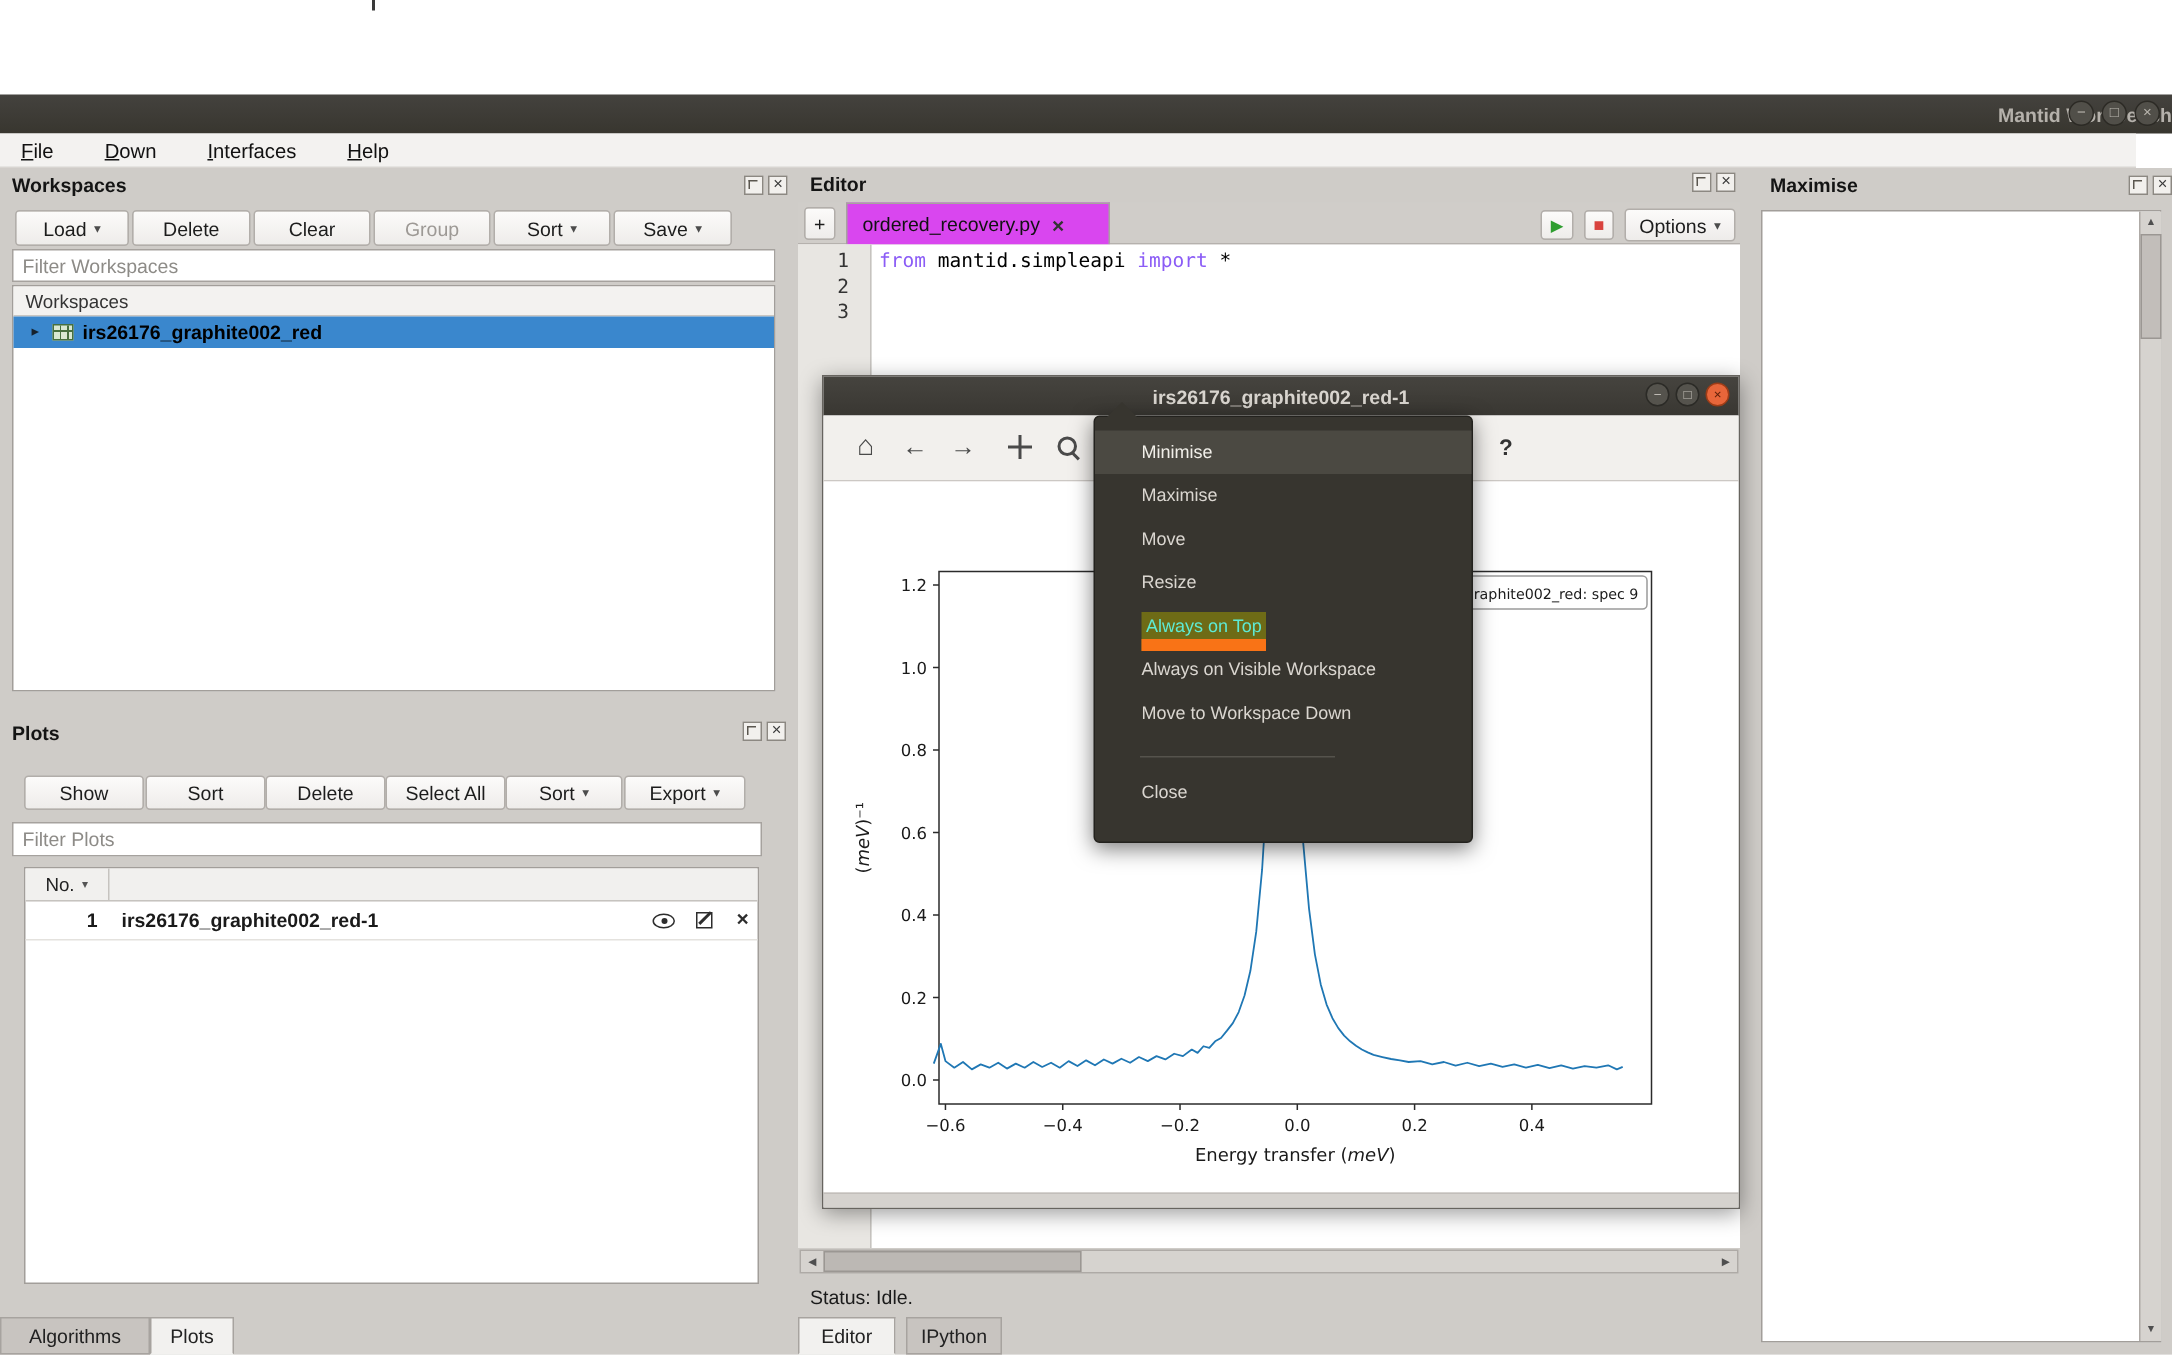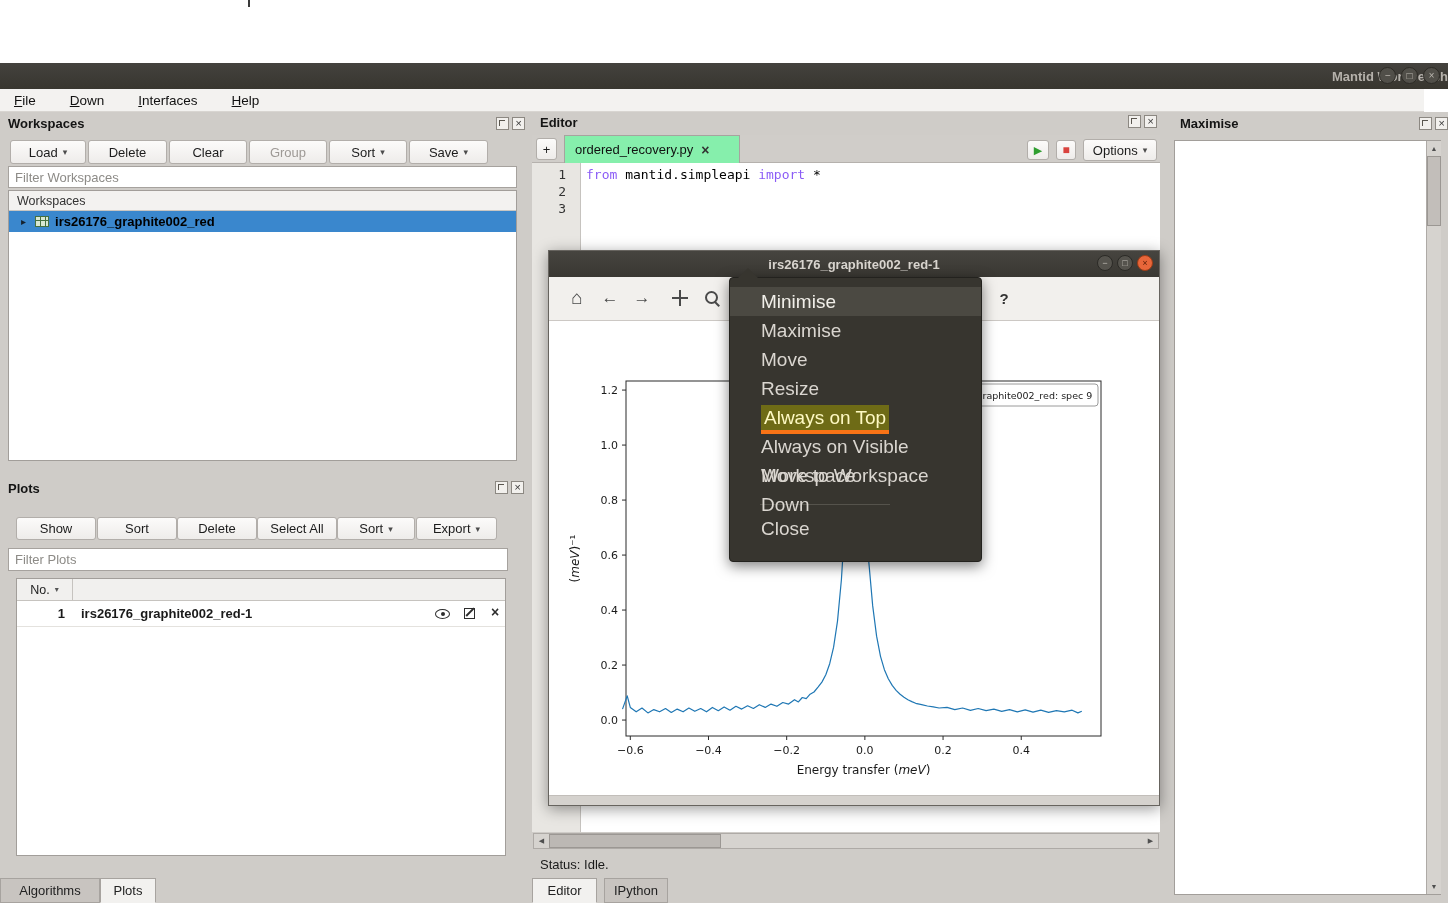--- a/index.html
+++ b/index.html
@@ -55,21 +55,21 @@
   .eye-icon{position:absolute;left:418px;top:8px;width:15px;height:10px;border:1.5px solid #2d2d2d;border-radius:50%;
     display:flex;align-items:center;justify-content:center}
   .eye-icon::after{content:"";width:4px;height:4px;border-radius:50%;background:#2d2d2d}
   .edit-icon{position:absolute;left:447px;top:7px;width:11px;height:11px;border:1.5px solid #2d2d2d}
   .edit-icon::after{content:"";position:absolute;left:1px;top:6px;width:11px;height:1.5px;background:#2d2d2d;
     transform:rotate(-45deg);transform-origin:left center}
   .row-close{position:absolute;left:474px;top:3px;font-size:14px;font-weight:bold;color:#2d2d2d}
 
   
   .tabbar{background:#d0cdc9;border-bottom:1px solid #b5b1ad}
-  .ed-tab{position:absolute;background:#86efac;border:1px solid #a7a39f;border-bottom:none;
+  .ed-tab{position:absolute;background:#d946ef;border:1px solid #a7a39f;border-bottom:none;
     display:flex;align-items:center;font-size:13px;color:#111;padding:0 10px;gap:8px}
   .ed-tab .tclose{font-weight:bold;color:#333;font-size:14px}
   .gutter{background:#e8e6e2;border-right:1px solid #c6c3bf}
   .lnum{width:41px;text-align:right;padding-right:7px;font-family:"DejaVu Sans Mono",monospace;
     font-size:13px;line-height:17px;color:#333}
   .codeline{font-family:"DejaVu Sans Mono",monospace;font-size:13px;line-height:17px;color:#000;white-space:pre}
   .kw{color:#8b5cf6}
   .sbar{background:#d6d3cf;border:1px solid #aeaaa6;display:flex;align-items:center}
   .sb-arrow{width:15px;height:100%;display:flex;align-items:center;justify-content:center;font-size:7px;color:#4f4f4f}
   .sb-thumb{background:#bcb8b4;border:1px solid #9b9793;height:100%}
@@ -93,26 +93,26 @@
   .zoom-icon{position:relative;width:18px;height:18px}
   .zoom-icon::before{content:"";position:absolute;left:2px;top:2px;width:9px;height:9px;border:2px solid #4a4a4a;border-radius:50%}
   .zoom-icon::after{content:"";position:absolute;left:12px;top:12px;width:6px;height:2px;background:#4a4a4a;
     transform:rotate(45deg);transform-origin:left center}
   .pw-figure{background:#fff}
   .pw-bottom{background:#d5d2ce;border-top:1px solid #c2beba}
   svg text{font-family:"DejaVu Sans",sans-serif}
 
   
   .ctxmenu{background:#37352f;border:1px solid #23221e;border-radius:4px;box-shadow:0 4px 14px rgba(0,0,0,.5);
-    z-index:40;padding-top:9px;color:#dad6d0;font-size:19px}
+    z-index:40;padding-top:9px;color:#dad6d0;font-size:12px}
   .menu-notch{position:absolute;left:8px;top:-10px;width:0;height:0;
     border-left:10px solid transparent;border-right:10px solid transparent;border-bottom:10px solid #37352f}
   .ctx-item{height:29px;line-height:29px;padding-left:31px}
   .ctx-item.hovered{background:#4b4942;color:#f1efe9}
-  .aot{background:#6e6b16;color:#fef9c3;border-bottom:4px solid #f97316;padding:2px 3px}
+  .aot{background:#6e6b16;color:#5eead4;border-bottom:8px solid #f97316;padding:2px 3px}
   .ctx-sep{height:1px;background:#55534c;margin:14px 0 9px 30px;width:130px}
 </style>
 </head>
 <body>
 
 <div class="abs" style="left:0;top:0;width:1448px;height:63px;background:#fff"></div>
 <div class="abs" style="left:248px;top:0;width:2px;height:7px;background:#3a3a3a"></div>
 
 <div class="abs titlebar" style="left:0;top:63px;width:1448px;height:26px">
   <span class="title">Mantid Workbench</span>

